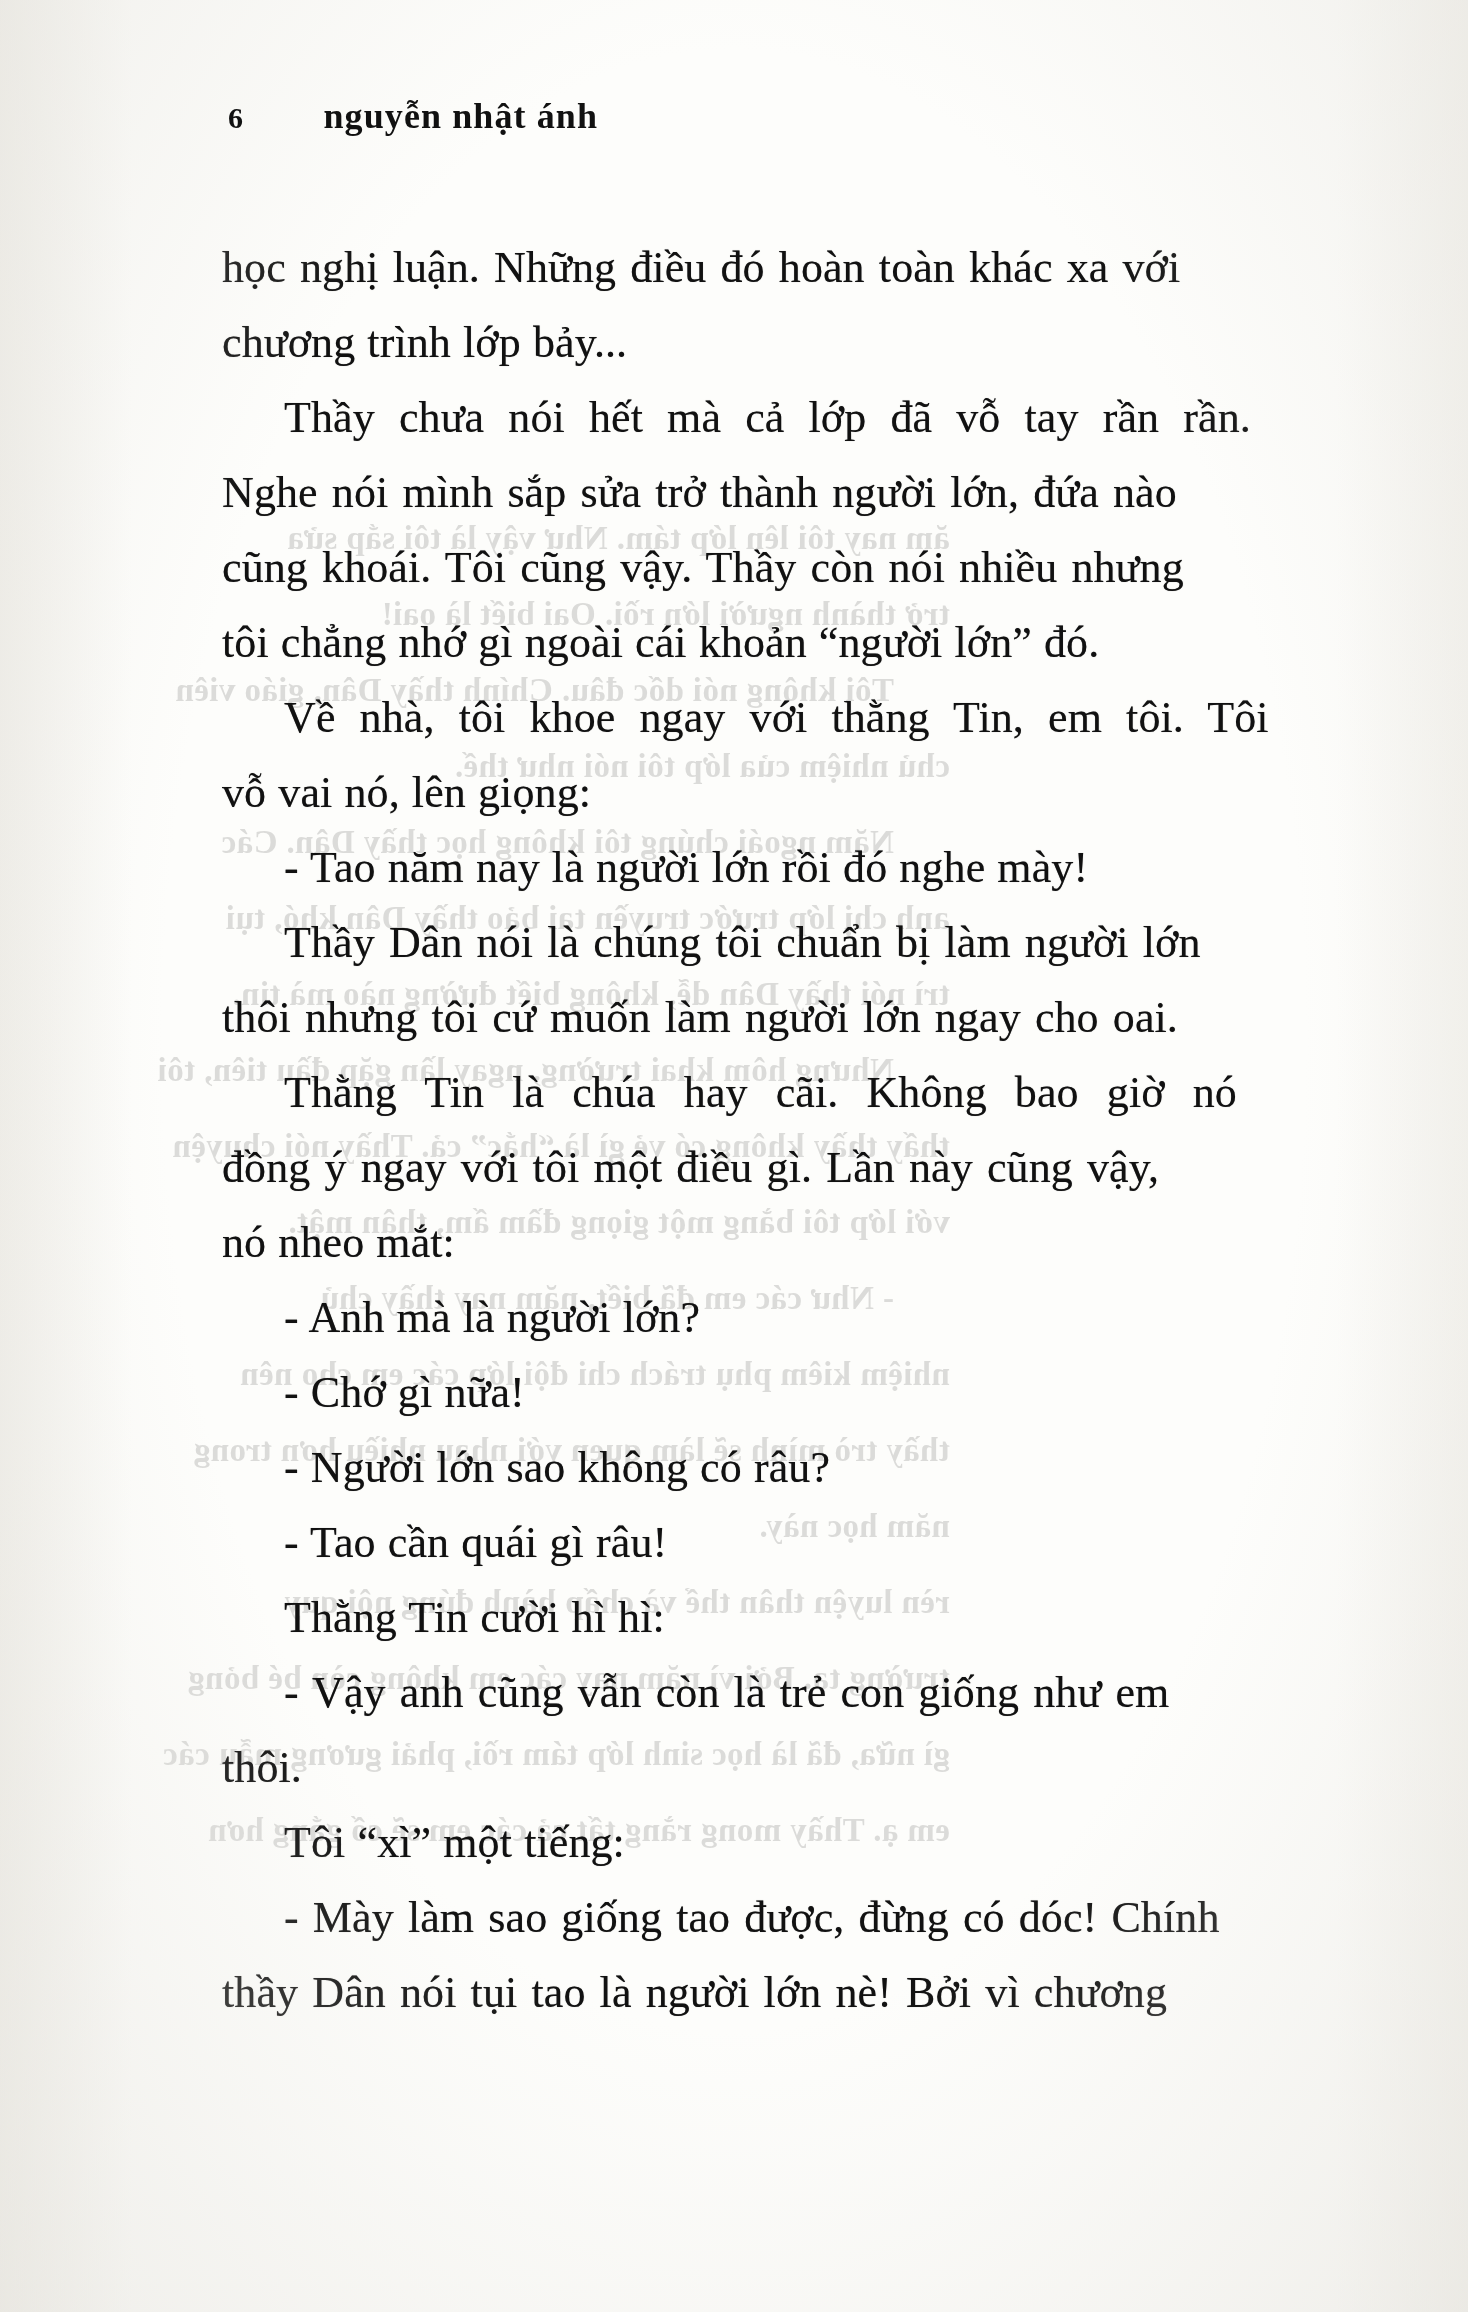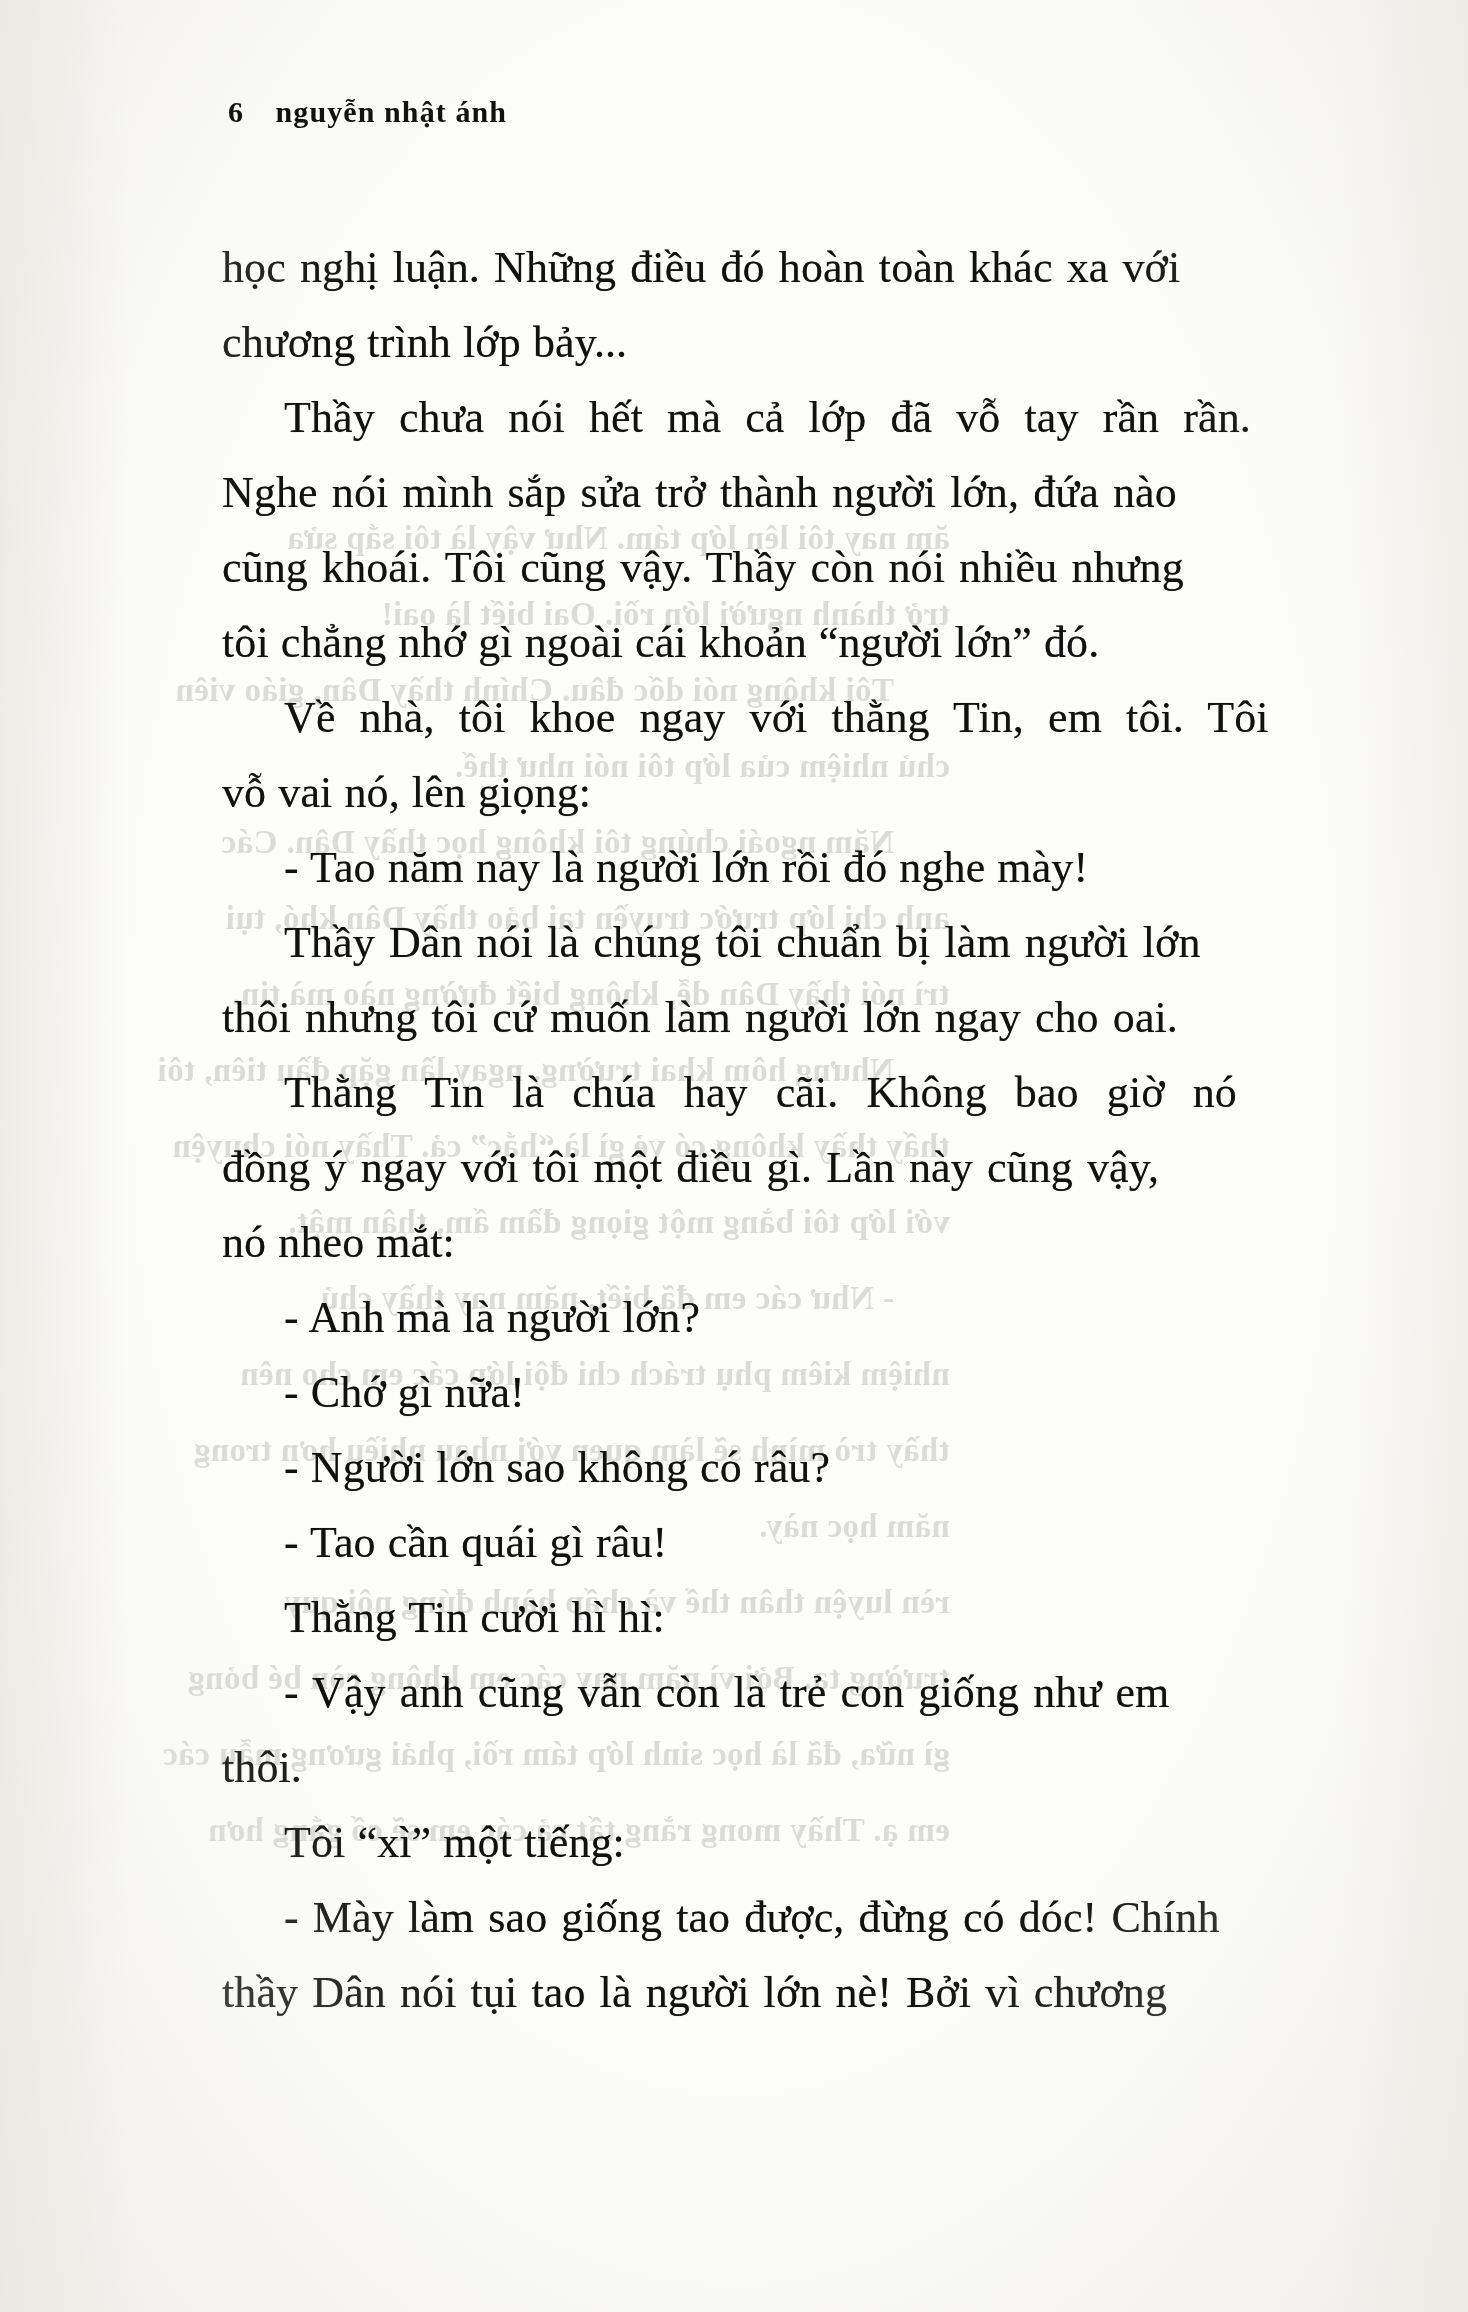--- a/index.html
+++ b/index.html
@@ -62,22 +62,22 @@
     align-items: baseline;
     z-index: 4;
   }
   .folio {
     font-size: 30px;
     font-weight: 700;
     letter-spacing: 0.5px;
     color: #111;
   }
   .author-name {
-    margin-left: 32px;
-    font-size: 30px;
+    margin-left: 80px;
+    font-size: 36px;
     font-weight: 700;
     letter-spacing: 1.1px;
     color: #111;
   }
 
   
   .body-text {
     position: absolute;
     left: 222px;
     top: 230px;

